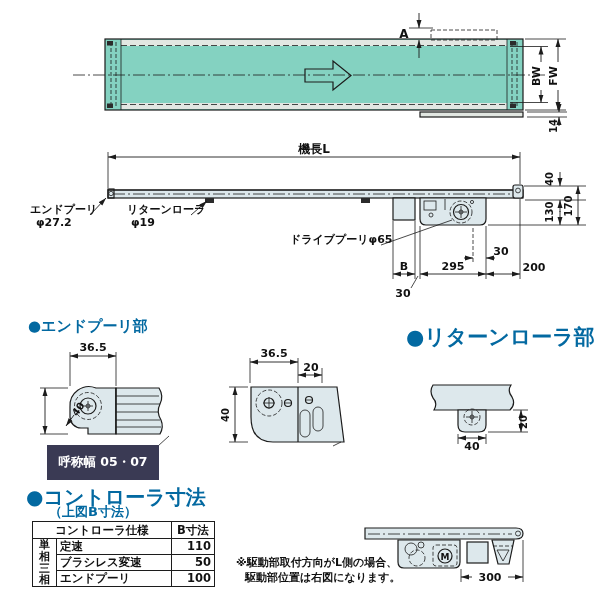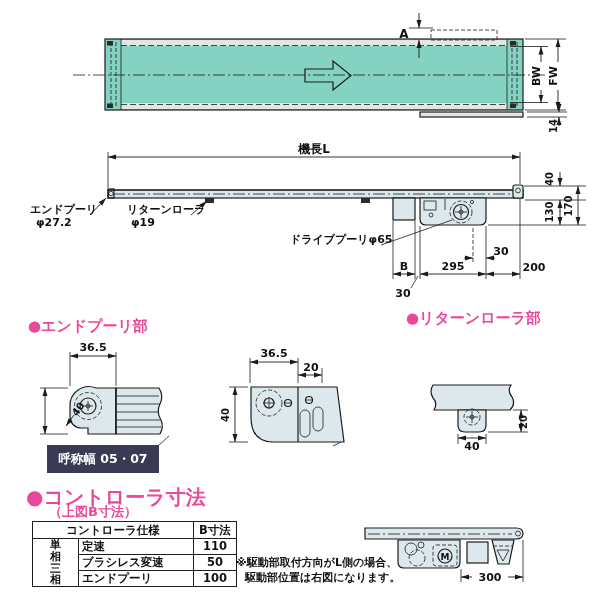--- a/index.html
+++ b/index.html
@@ -17,31 +17,31 @@
   .dsh {stroke-dasharray:4 2;}
   .dsh2{stroke-dasharray:6 3;}
   .cl  {stroke-dasharray:12 3 2 3;}
   .f-belt{fill:var(--belt);}
   .f-part{fill:var(--part);}
   .f-strip{fill:var(--strip);}
   .f-dark{fill:#2b2b2b;}
   svg text{font-family:"DejaVu Sans",sans-serif;font-weight:bold;fill:#111;}
   .t10{font-size:10px;} .t11{font-size:11px;} .t12{font-size:12px;}
   
-  .heading{position:absolute;font-weight:bold;color:#ec4899;white-space:nowrap;}
-  .plate{position:absolute;width:112px;height:28px;background:var(--plate-bg);
+  .heading{position:absolute;font-weight:bold;color:#0369a1;white-space:nowrap;}
+  .plate{position:absolute;width:112px;height:35px;background:var(--plate-bg);
          color:var(--plate-fg);font-size:12.5px;font-weight:bold;display:flex;
          align-items:center;justify-content:center;white-space:nowrap;}
   #ctrl-table{position:absolute;left:32px;top:521px;border-collapse:collapse;
               font-size:11.5px;font-weight:bold;color:#111;}
   #ctrl-table td{border:1.4px solid var(--line);padding:0 3px;height:15px;line-height:1.05;}
   #ctrl-table .hdr{text-align:center;height:16px;}
-  #ctrl-table .phase{text-align:center;font-size:11px;padding:0 12px;width:21px;}
+  #ctrl-table .phase{text-align:center;font-size:11px;padding:0 1px;width:21px;}
   #ctrl-table .spec{width:108px;text-align:left;}
-  #ctrl-table .bval{width:36px;text-align:center;}
+  #ctrl-table .bval{width:36px;text-align:right;}
   .note-line{position:absolute;font-size:11px;font-weight:bold;color:#111;white-space:nowrap;}
 </style>
 </head>
 <body>
 
 <div id="canvas">
 
 <svg id="drawing" width="600" height="600" viewBox="0 0 600 600">
   <defs>
     <marker id="ah" viewBox="0 0 8 6" refX="8" refY="3" markerWidth="8" markerHeight="6" orient="auto" markerUnits="userSpaceOnUse">
@@ -287,21 +287,21 @@
       <line x1="461" y1="569" x2="461" y2="582" class="sx"></line>
       <line x1="523" y1="540" x2="523" y2="582" class="sx"></line>
       <line x1="472" y1="577" x2="461" y2="577" class="sd" marker-end="url(#ah)"></line>
       <line x1="508" y1="577" x2="523" y2="577" class="sd" marker-end="url(#ah)"></line>
       <text x="490" y="581" text-anchor="middle" class="t11">300</text>
     </g>
   </g>
 </svg>
 
 <div class="heading" style="left:28px;top:317px;font-size:15px">●エンドプーリ部</div>
-<div class="heading" style="left:406px;top:309px;font-size:15px">●リターンローラ部</div>
+<div class="heading" style="left:406px;top:323px;font-size:21px">●リターンローラ部</div>
 
 <div class="plate" style="left:47px;top:445px">呼称幅 05・07</div>
 
 <div class="heading" style="left:26px;top:484px;font-size:20px">●コントローラ寸法</div>
 <div class="heading" style="left:49px;top:503px;font-size:13px">（上図B寸法）</div>
 
 <table id="ctrl-table">
   <tbody>
         <tr>
     <td class="hdr" colspan="2">コントローラ仕様</td>

